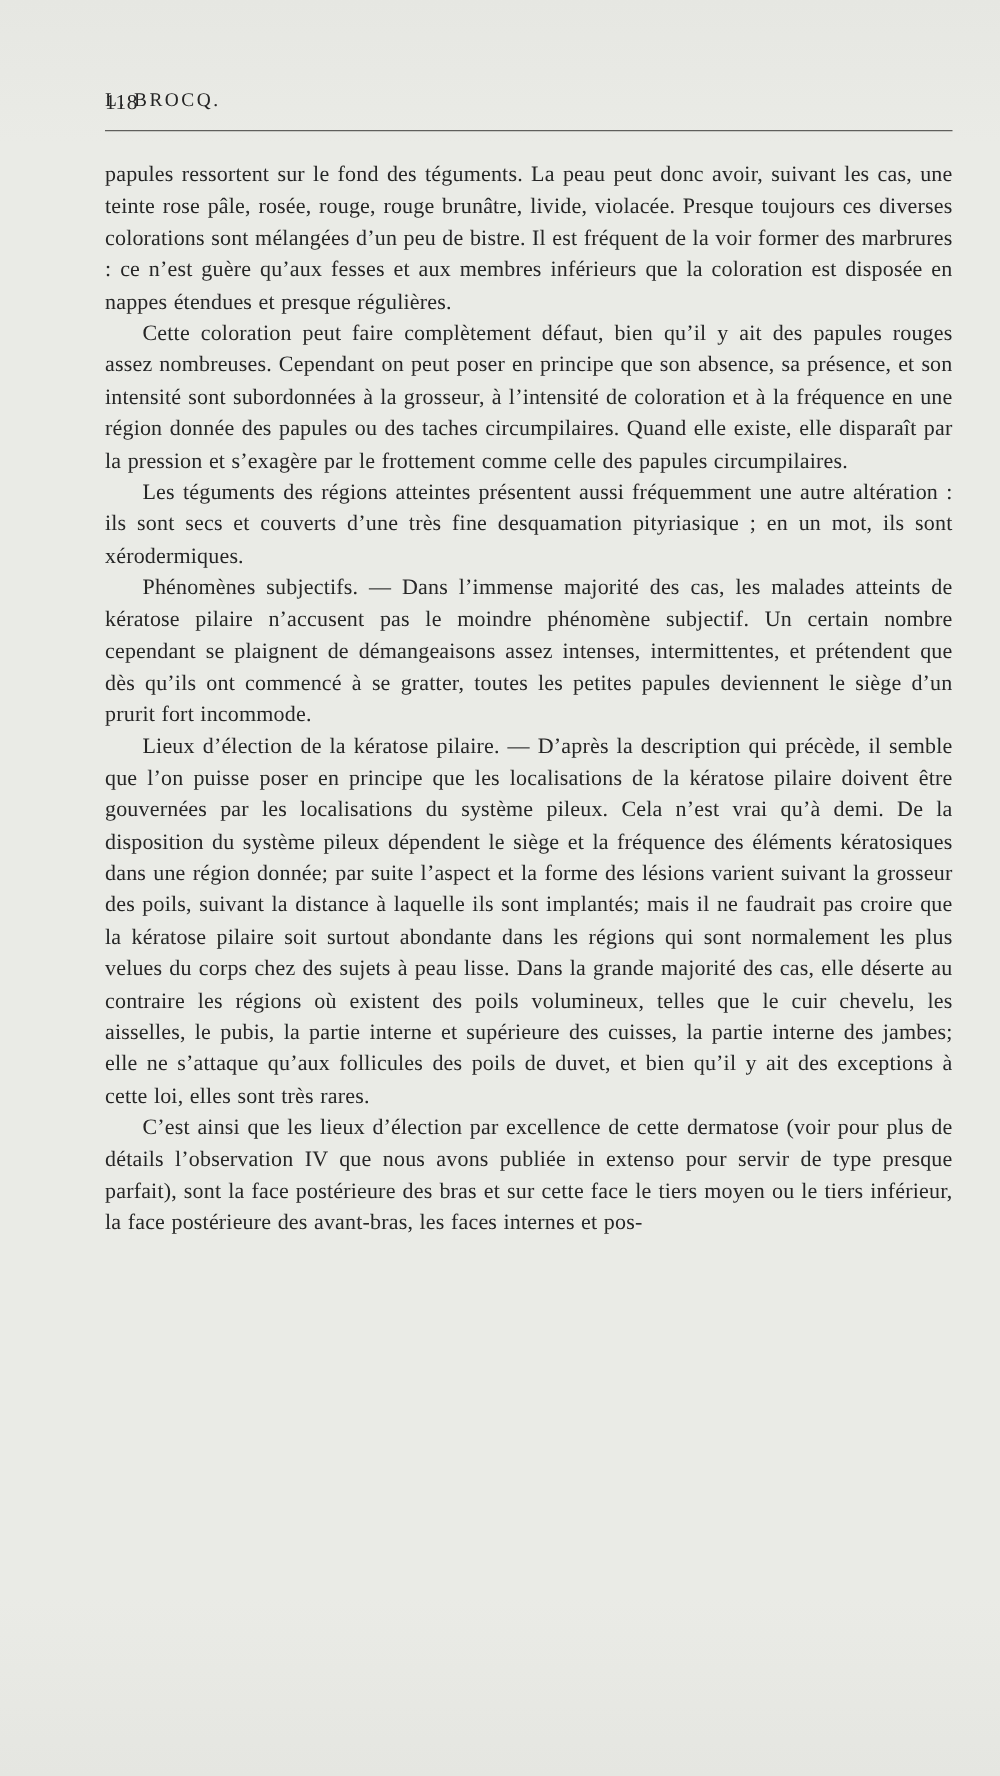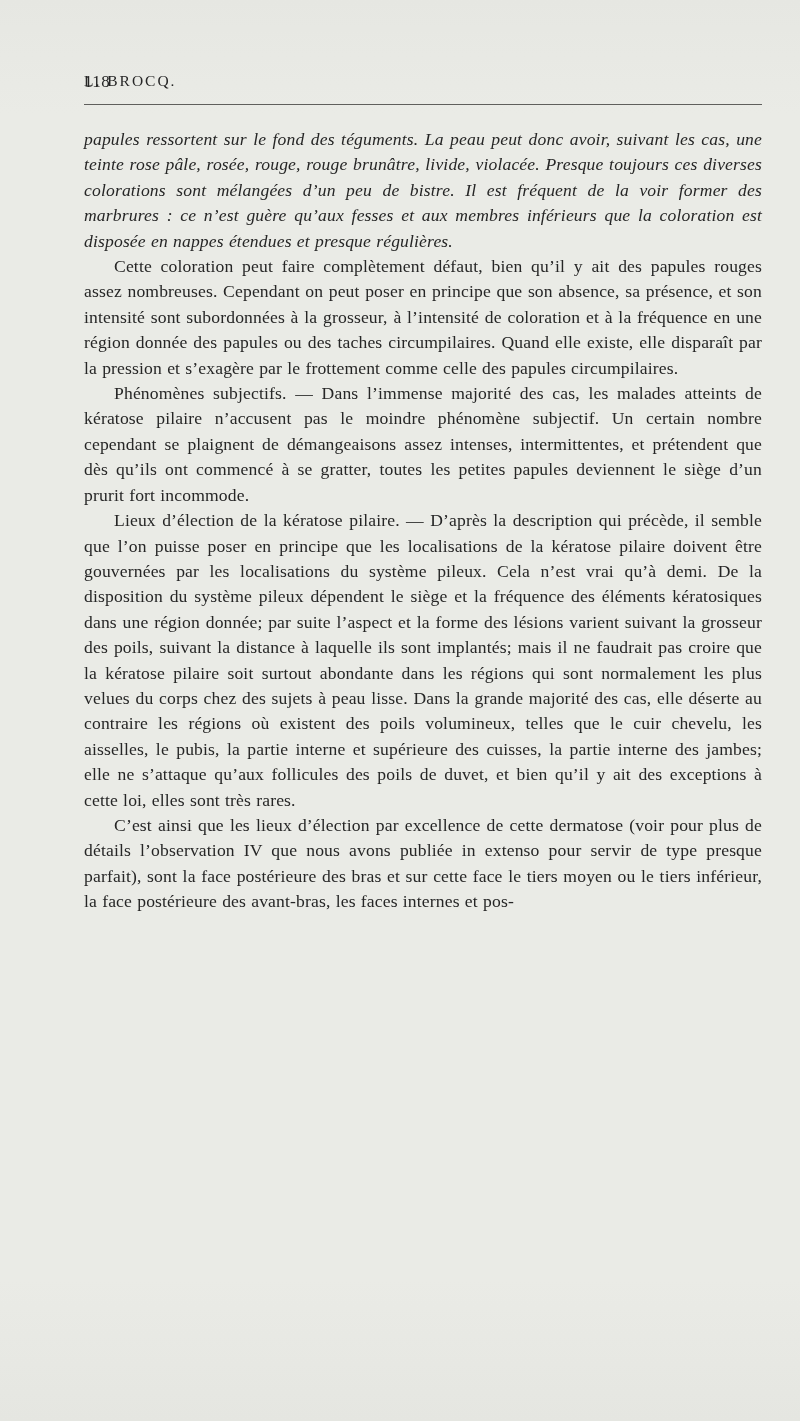--- a/index.html
+++ b/index.html
@@ -57,21 +57,20 @@
     letter-spacing: 0.15px;
     word-spacing: 0.6px;
   }
   .body-text p {
     margin: 0;
     padding: 0;
     text-indent: 30px;
   }
   .body-text p.no-indent {
     text-indent: 0;
-    font-style: italic;
   }
   .it {
   }
 </style>
 </head>
 <body>
 
 <div class="page">
   <div class="text-block">
 
@@ -81,20 +80,21 @@
     </div>
 
     <hr class="head-rule">
 
     <div class="body-text">
 
       <p class="no-indent">papules ressortent sur le fond des téguments. La peau peut donc avoir, suivant les cas, une teinte rose pâle, rosée, rouge, rouge brunâtre, livide, violacée. Presque toujours ces diverses colorations sont mélangées d’un peu de bistre. Il est fréquent de la voir former des marbrures : ce n’est guère qu’aux fesses et aux membres inférieurs que la coloration est disposée en nappes étendues et presque régulières.</p>
 
       <p>Cette coloration peut faire complètement défaut, bien qu’il y ait des papules rouges assez nombreuses. Cependant on peut poser en principe que son absence, sa présence, et son intensité sont subordonnées à la grosseur, à l’intensité de coloration et à la fréquence en une région donnée des papules ou des taches circumpilaires. Quand elle existe, elle disparaît par la pression et s’exagère par le frottement comme celle des papules circumpilaires.</p>
 
+      <p>Les téguments des régions atteintes présentent aussi fréquemment une autre altération : ils sont secs et couverts d’une très fine desquamation pityriasique ; en un mot, ils sont xérodermiques.</p>
 
       <p><span class="it">Phénomènes subjectifs.</span><span> — Dans l’immense majorité des cas, les malades atteints de kératose pilaire n’accusent pas le moindre phénomène subjectif. Un certain nombre cependant se plaignent de démangeaisons assez intenses, intermittentes, et prétendent que dès qu’ils ont commencé à se gratter, toutes les petites papules deviennent le siège d’un prurit fort incommode.</span></p>
 
       <p><span class="it">Lieux d’élection de la kératose pilaire.</span><span> — D’après la description qui précède, il semble que l’on puisse poser en principe que les localisations de la kératose pilaire doivent être gouvernées par les localisations du système pileux. Cela n’est vrai qu’à demi. De la disposition du système pileux dépendent le siège et la fréquence des éléments kératosiques dans une région donnée; par suite l’aspect et la forme des lésions varient suivant la grosseur des poils, suivant la distance à laquelle ils sont implantés; mais il ne faudrait pas croire que la kératose pilaire soit surtout abondante dans les régions qui sont normalement les plus velues du corps chez des sujets à peau lisse. Dans la grande majorité des cas, elle déserte au contraire les régions où existent des poils volumineux, telles que le cuir chevelu, les aisselles, le pubis, la partie interne et supérieure des cuisses, la partie interne des jambes; elle ne s’attaque qu’aux follicules des poils de duvet, et bien qu’il y ait des exceptions à cette loi, elles sont très rares.</span></p>
 
       <p><span>C’est ainsi que les lieux d’élection par excellence de cette dermatose (voir pour plus de détails l’observation IV que nous avons publiée </span><span class="it">in extenso</span><span> pour servir de type presque parfait), sont la face postérieure des bras et sur cette face le tiers moyen ou le tiers inférieur, la face postérieure des avant-bras, les faces internes et pos-</span></p>
 
     </div>
   </div>
 </div>

